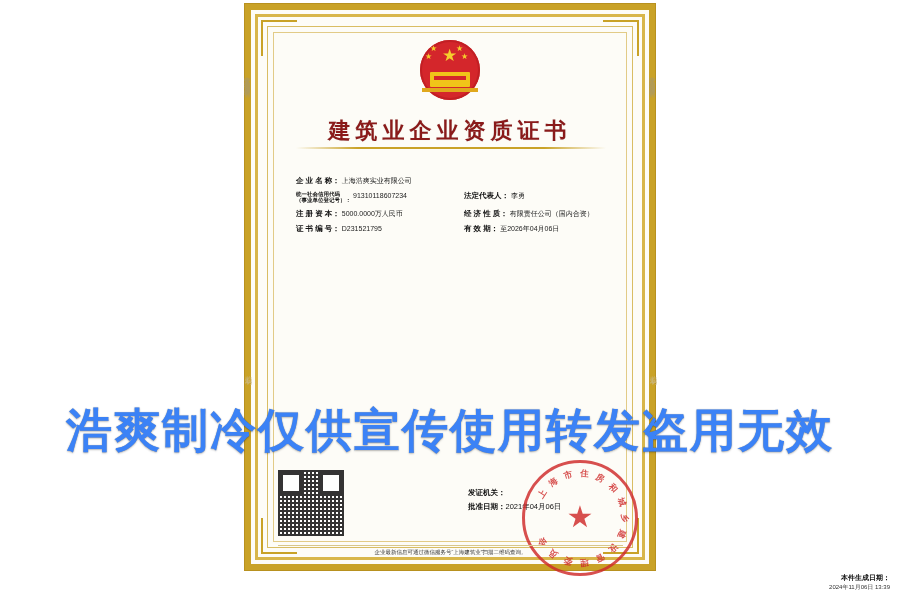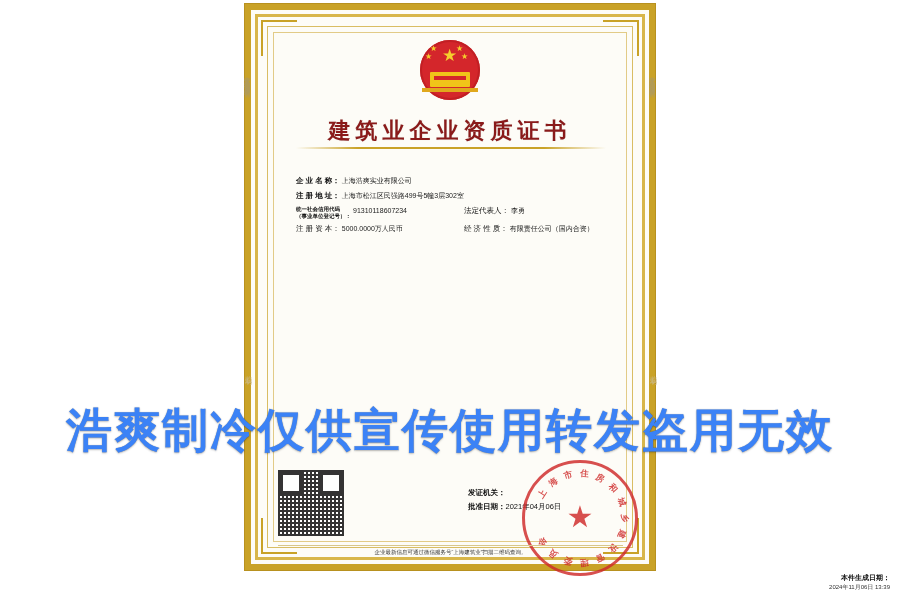--- a/index.html
+++ b/index.html
@@ -180,21 +180,21 @@
   }
   .fvalue {
     color: #222;
     font-size: 7px;
     margin-left: 2px;
     flex: 1;
   }
   .frow-2col { display: flex; margin-bottom: 5px; }
   .col-a { width: 168px; display: flex; }
   .col-b { flex: 1; display: flex; }
-  .label-2 { white-space: nowrap; font-weight: normal; text-align: center; }
+  .label-2 { white-space: nowrap; font-weight: bold; text-align: center; }
   .multiline .fvalue { line-height: 1.55; }
 
   
   .qr {
     position: absolute;
     left: 278px;
     top: 470px;
     width: 66px;
     height: 66px;
     background:
@@ -333,24 +333,20 @@
 <div class="title">建筑业企业资质证书</div>
 <div class="title-rule"></div>
 
 <div class="fields">
 
   <div class="frow">
     <span class="flabel">企 业 名 称：</span>
     <span class="fvalue">上海浩爽实业有限公司</span>
   </div>
 
-  <div class="frow">
-    <span class="flabel">注 册 地 址：</span>
-    <span class="fvalue">上海市松江区民强路499号5幢3层302室</span>
-  </div>
 
   <div class="frow-2col">
     <div class="col-a">
       <span class="flabel" style="white-space:pre-line; font-size:5.5px; line-height:1.15;">统一社会信用代码
 （事业单位登记号）：</span>
       <span class="fvalue">91310118607234</span>
     </div>
     <div class="col-b">
       <span class="flabel label-2">法定代表人：</span>
       <span class="fvalue">李勇</span>
@@ -361,20 +357,30 @@
     <div class="col-a">
       <span class="flabel label-2">注 册 资 本：</span>
       <span class="fvalue">5000.0000万人民币</span>
     </div>
     <div class="col-b">
       <span class="flabel label-2">经 济 性 质：</span>
       <span class="fvalue">有限责任公司（国内合资）</span>
     </div>
   </div>
 
+  <div class="frow-2col">
+    <div class="col-a">
+      <span class="flabel label-2">证 书 编 号：</span>
+      <span class="fvalue">D231521795</span>
+    </div>
+    <div class="col-b">
+      <span class="flabel label-2">有 效 期：</span>
+      <span class="fvalue">至2026年04月06日</span>
+    </div>
+  </div>
 
 
 </div>
 
 <div class="qr"></div>
 
 <div class="issue-block">
   <div>
     <span>发证机关：</span><span class="val"></span>
   </div>

